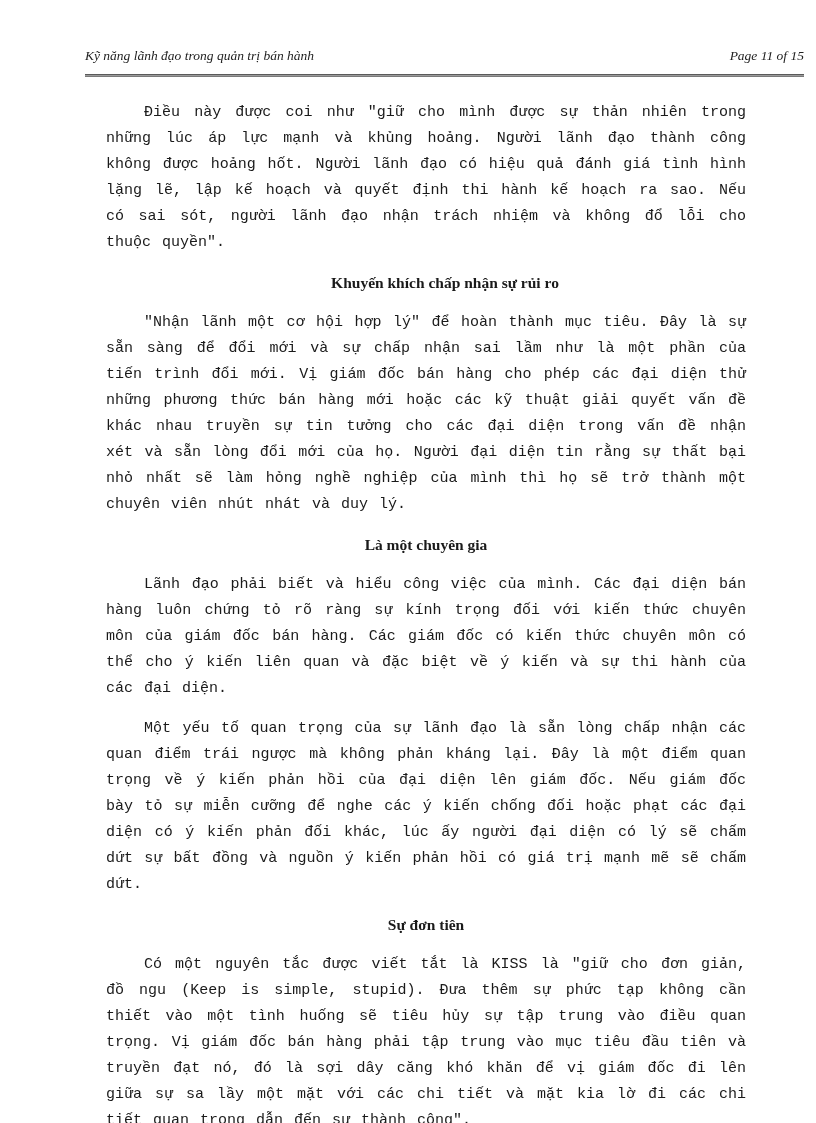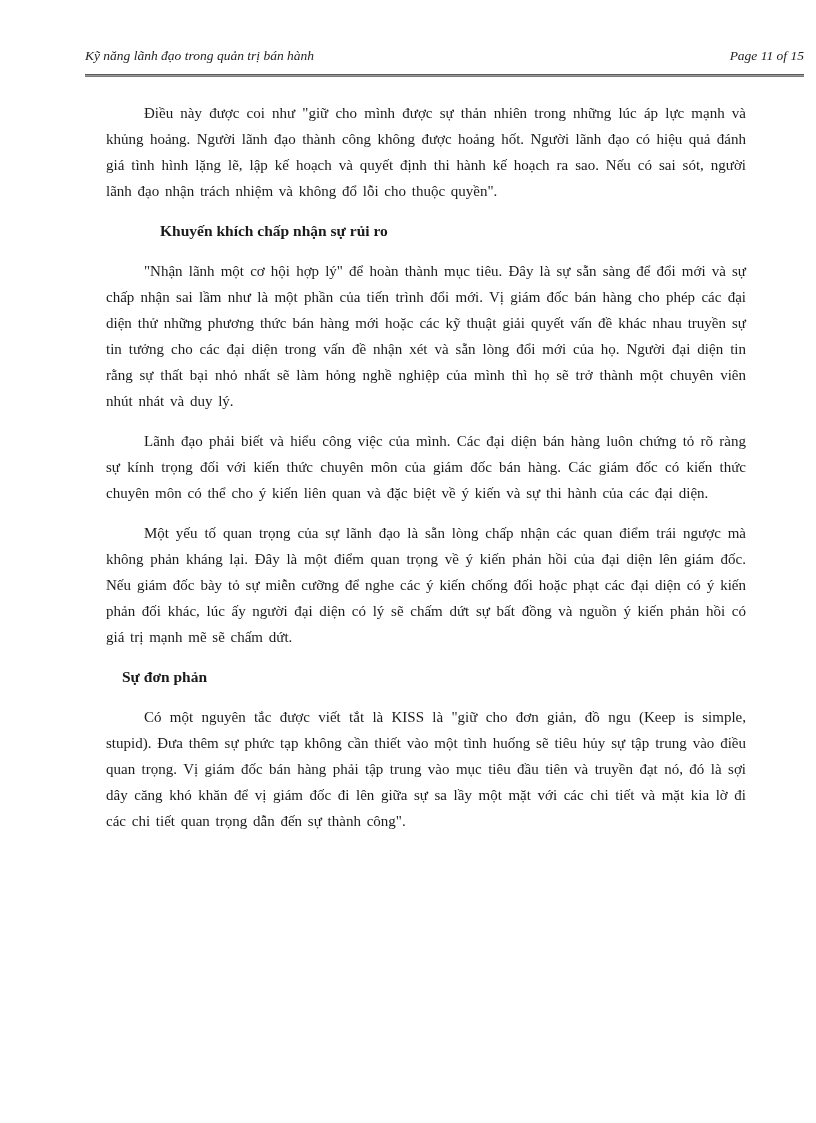--- a/index.html
+++ b/index.html
@@ -46,43 +46,45 @@
     left: 106px;
     width: 640px;
     font-size: 15px;
     line-height: 26px;
     text-align: justify;
   }
   .content p.body-para {
     text-indent: 38px;
     margin: 0 0 14px 0;
     word-spacing: 2px;
+    font-family: Liberation Mono, monospace;
   }
   .content .heading {
     font-weight: bold;
     font-size: 15.5px;
-    margin: 6px 0 14px 16px;
-    text-align: left;
+    margin: 6px 0 14px 0;
+    text-align: center;
   }
   .content .heading.indented { padding-left: 38px; }
 </style>
 </head>
 <body>
 
 <div class="page">
 
   <div class="page-header">
     <span>Kỹ năng lãnh đạo trong quản trị bán hành</span>
     <span>Page 11 of 15</span>
   </div>
   <div class="header-rule"></div>
 
   <div class="content">
     <p class="body-para">Điều này được coi như "giữ cho mình được sự thản nhiên trong những lúc áp lực mạnh và khủng hoảng. Người lãnh đạo thành công không được hoảng hốt. Người lãnh đạo có hiệu quả đánh giá tình hình lặng lẽ, lập kế hoạch và quyết định thi hành kế hoạch ra sao. Nếu có sai sót, người lãnh đạo nhận trách nhiệm và không đổ lỗi cho thuộc quyền".</p>
     <p class="heading indented">Khuyến khích chấp nhận sự rủi ro</p>
     <p class="body-para">"Nhận lãnh một cơ hội hợp lý" để hoàn thành mục tiêu. Đây là sự sẵn sàng để đổi mới và sự chấp nhận sai lầm như là một phần của tiến trình đổi mới. Vị giám đốc bán hàng cho phép các đại diện thử những phương thức bán hàng mới hoặc các kỹ thuật giải quyết vấn đề khác nhau truyền sự tin tưởng cho các đại diện trong vấn đề nhận xét và sẵn lòng đổi mới của họ. Người đại diện tin rằng sự thất bại nhỏ nhất sẽ làm hỏng nghề nghiệp của mình thì họ sẽ trở thành một chuyên viên nhút nhát và duy lý.</p>
+    <p class="heading">Là một chuyên gia</p>
     <p class="body-para">Lãnh đạo phải biết và hiểu công việc của mình. Các đại diện bán hàng luôn chứng tỏ rõ ràng sự kính trọng đối với kiến thức chuyên môn của giám đốc bán hàng. Các giám đốc có kiến thức chuyên môn có thể cho ý kiến liên quan và đặc biệt về ý kiến và sự thi hành của các đại diện.</p>
     <p class="body-para">Một yếu tố quan trọng của sự lãnh đạo là sẵn lòng chấp nhận các quan điểm trái ngược mà không phản kháng lại. Đây là một điểm quan trọng về ý kiến phản hồi của đại diện lên giám đốc. Nếu giám đốc bày tỏ sự miễn cưỡng để nghe các ý kiến chống đối hoặc phạt các đại diện có ý kiến phản đối khác, lúc ấy người đại diện có lý sẽ chấm dứt sự bất đồng và nguồn ý kiến phản hồi có giá trị mạnh mẽ sẽ chấm dứt.</p>
-    <p class="heading">Sự đơn phản</p>
+    <p class="heading">Sự đơn tiên</p>
     <p class="body-para">Có một nguyên tắc được viết tắt là KISS là "giữ cho đơn giản, đồ ngu (Keep is simple, stupid). Đưa thêm sự phức tạp không cần thiết vào một tình huống sẽ tiêu hủy sự tập trung vào điều quan trọng. Vị giám đốc bán hàng phải tập trung vào mục tiêu đầu tiên và truyền đạt nó, đó là sợi dây căng khó khăn để vị giám đốc đi lên giữa sự sa lầy một mặt với các chi tiết và mặt kia lờ đi các chi tiết quan trọng dẫn đến sự thành công".</p>
   </div>
 
 </div>
 
 </body></html>

